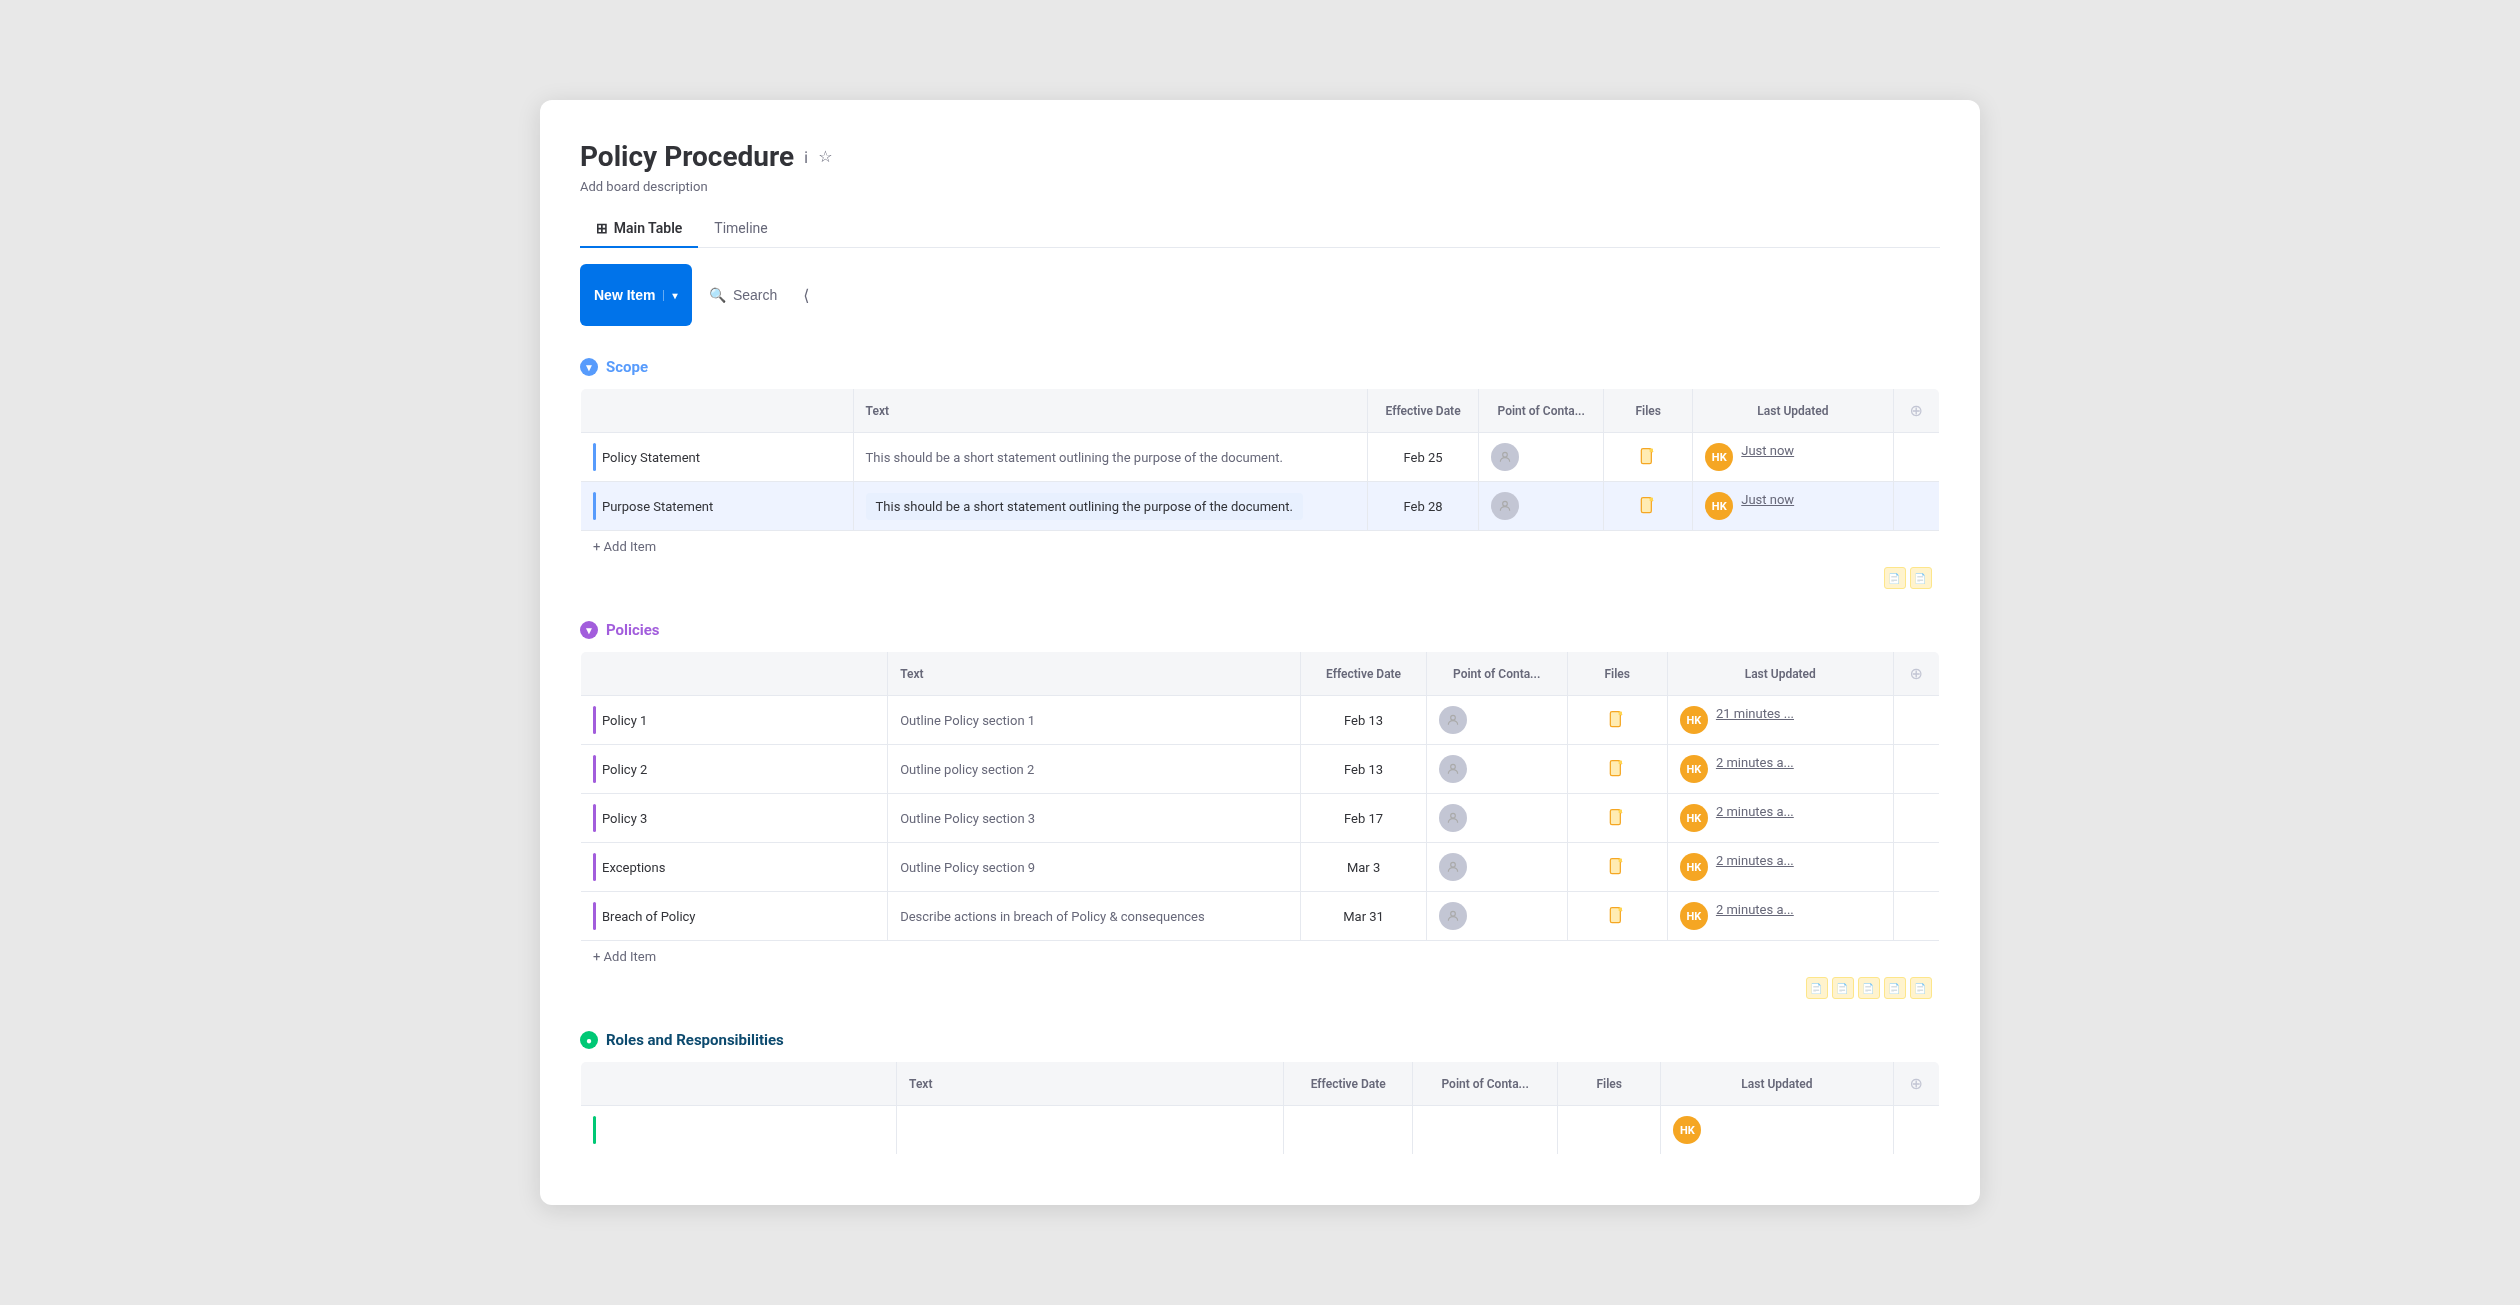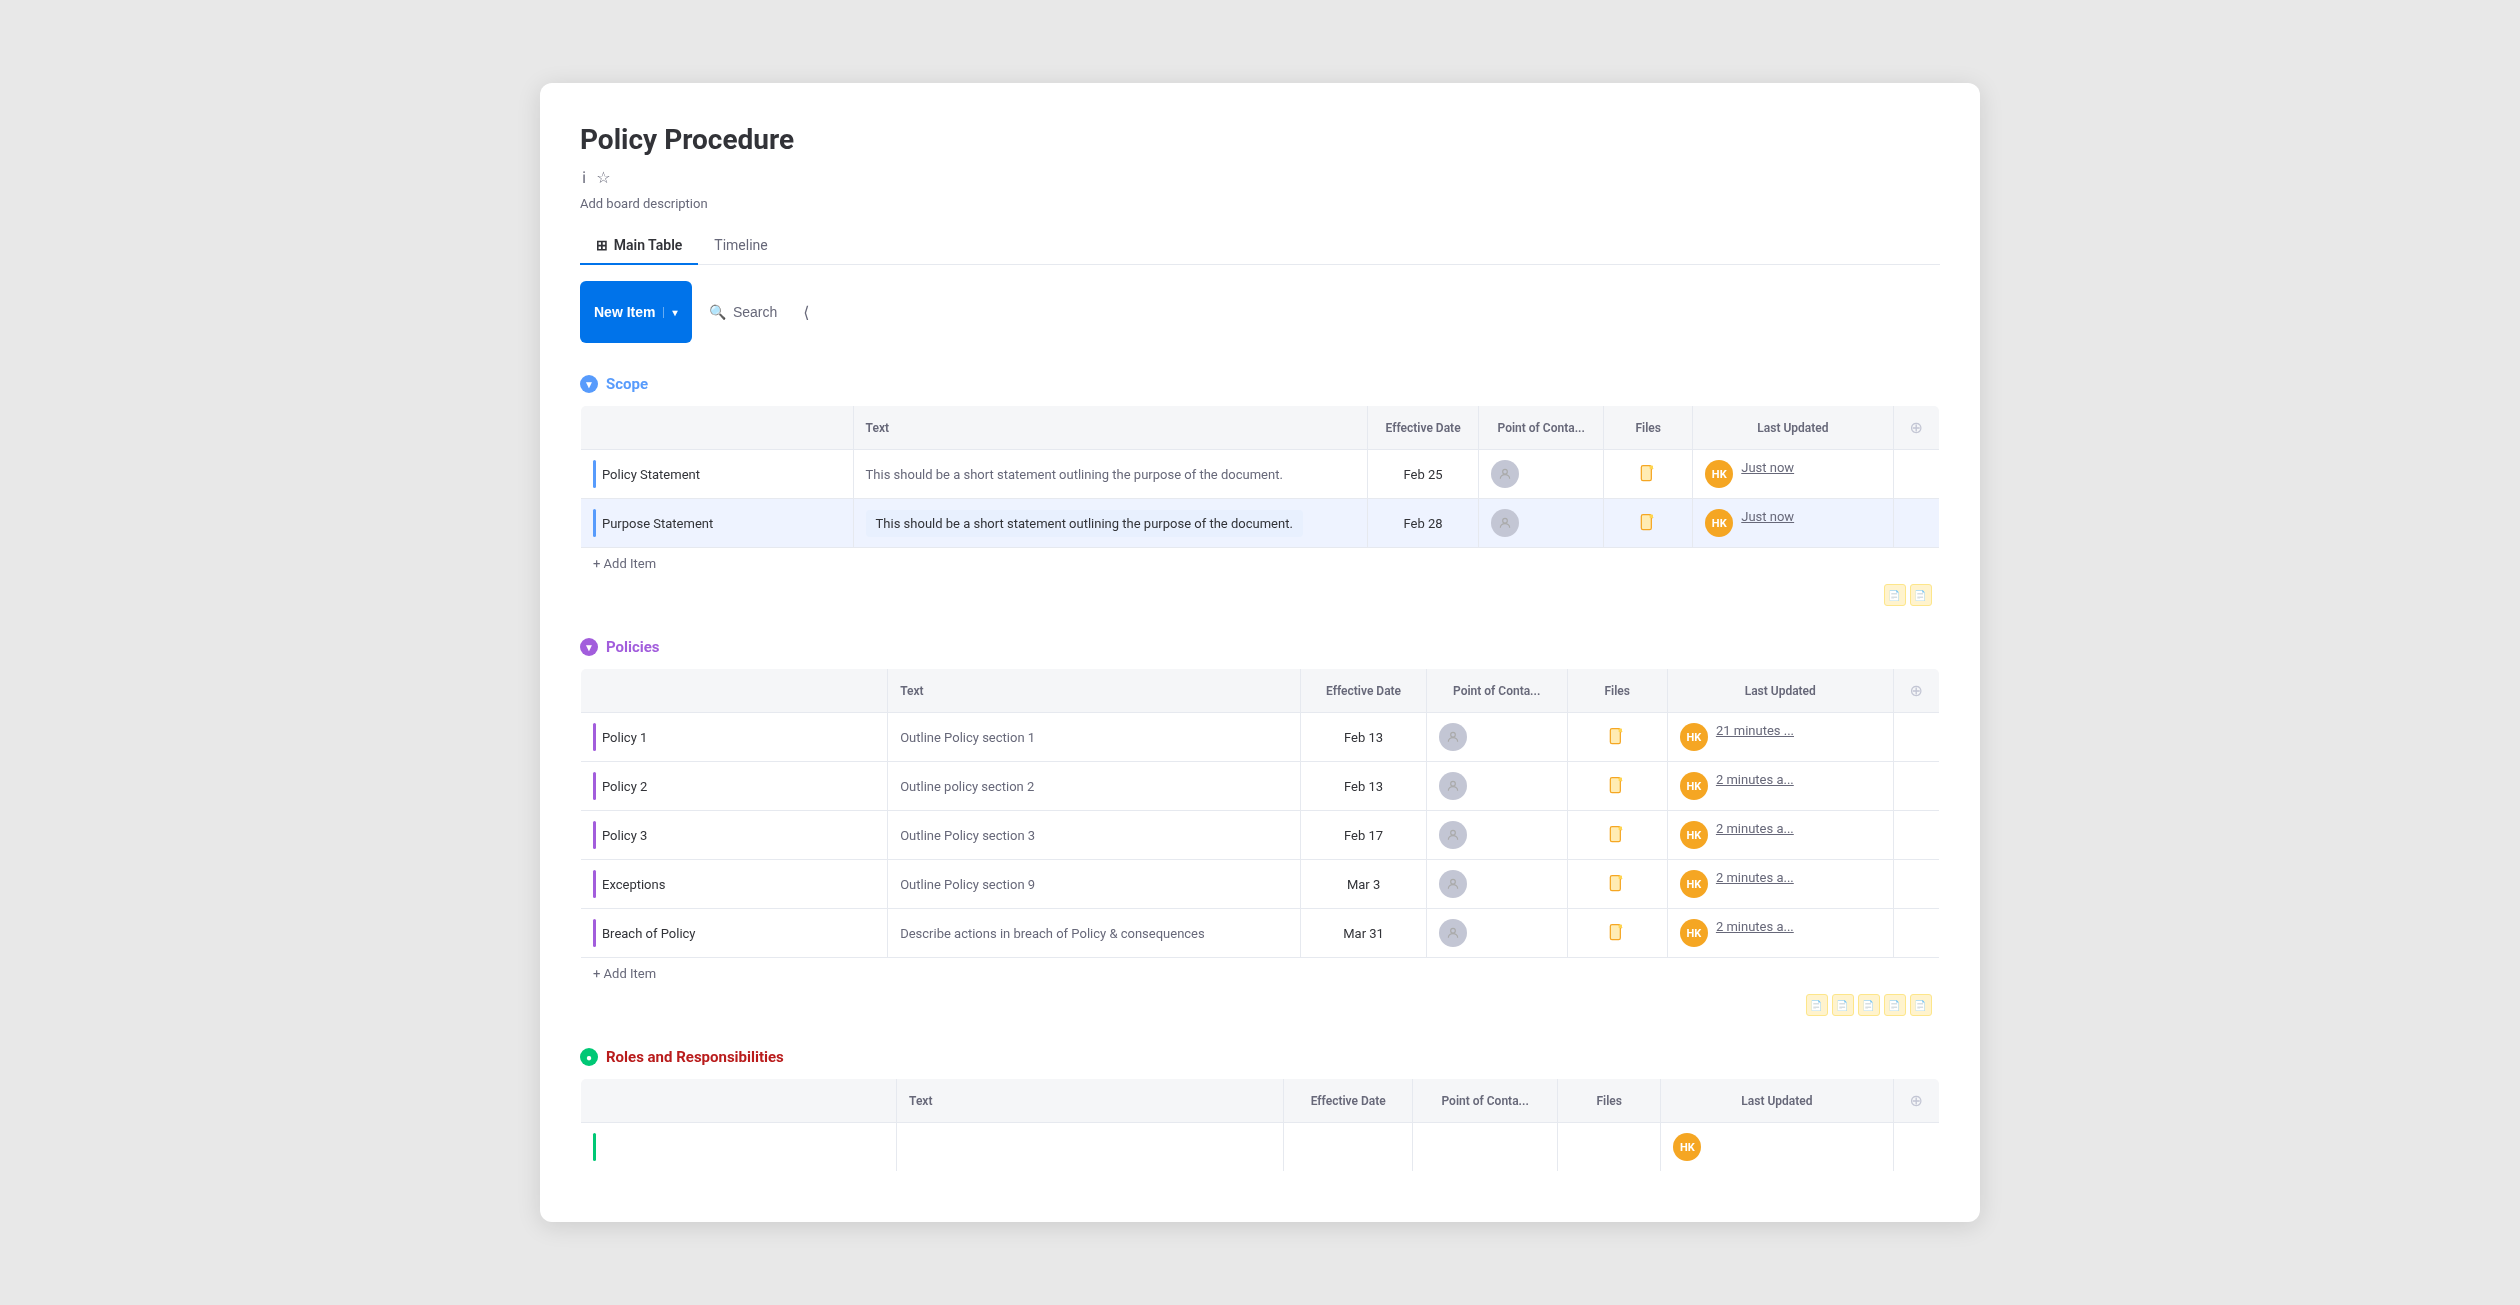--- a/index.html
+++ b/index.html
@@ -21,23 +21,22 @@
       min-height: 780px;
       box-shadow: 0 4px 24px rgba(0,0,0,0.12);
       padding: 40px 40px 30px 40px;
       overflow: hidden;
     }
     .page-title {
       font-size: 28px;
       font-weight: 700;
       color: #323338;
       display: flex;
-      align-items: flex-start;
+      align-items: center;
       gap: 8px;
-      flex-direction: column;
     }
     .page-title-icons {
       display: flex;
       align-items: center;
       gap: 6px;
     }
     .icon-btn {
       background: none;
       border: none;
       cursor: pointer;
@@ -154,21 +153,21 @@
     }
     .section-icon.blue { background: #579bfc; }
     .section-icon.purple { background: #a25ddc; }
     .section-icon.green { background: #00c875; }
     .section-title {
       font-size: 15px;
       font-weight: 700;
     }
     .section-title.blue { color: #579bfc; }
     .section-title.purple { color: #a25ddc; }
-    .section-title.green { color: #b91c1c; text-align: right; }
+    .section-title.green { color: #0c4a6e; text-align: right; }
 
     .data-table {
       width: 100%;
       border-collapse: collapse;
       border: 1px solid #e6e9ef;
       border-radius: 6px;
       overflow: hidden;
     }
     .data-table thead tr {
       background: #f5f6f8;

